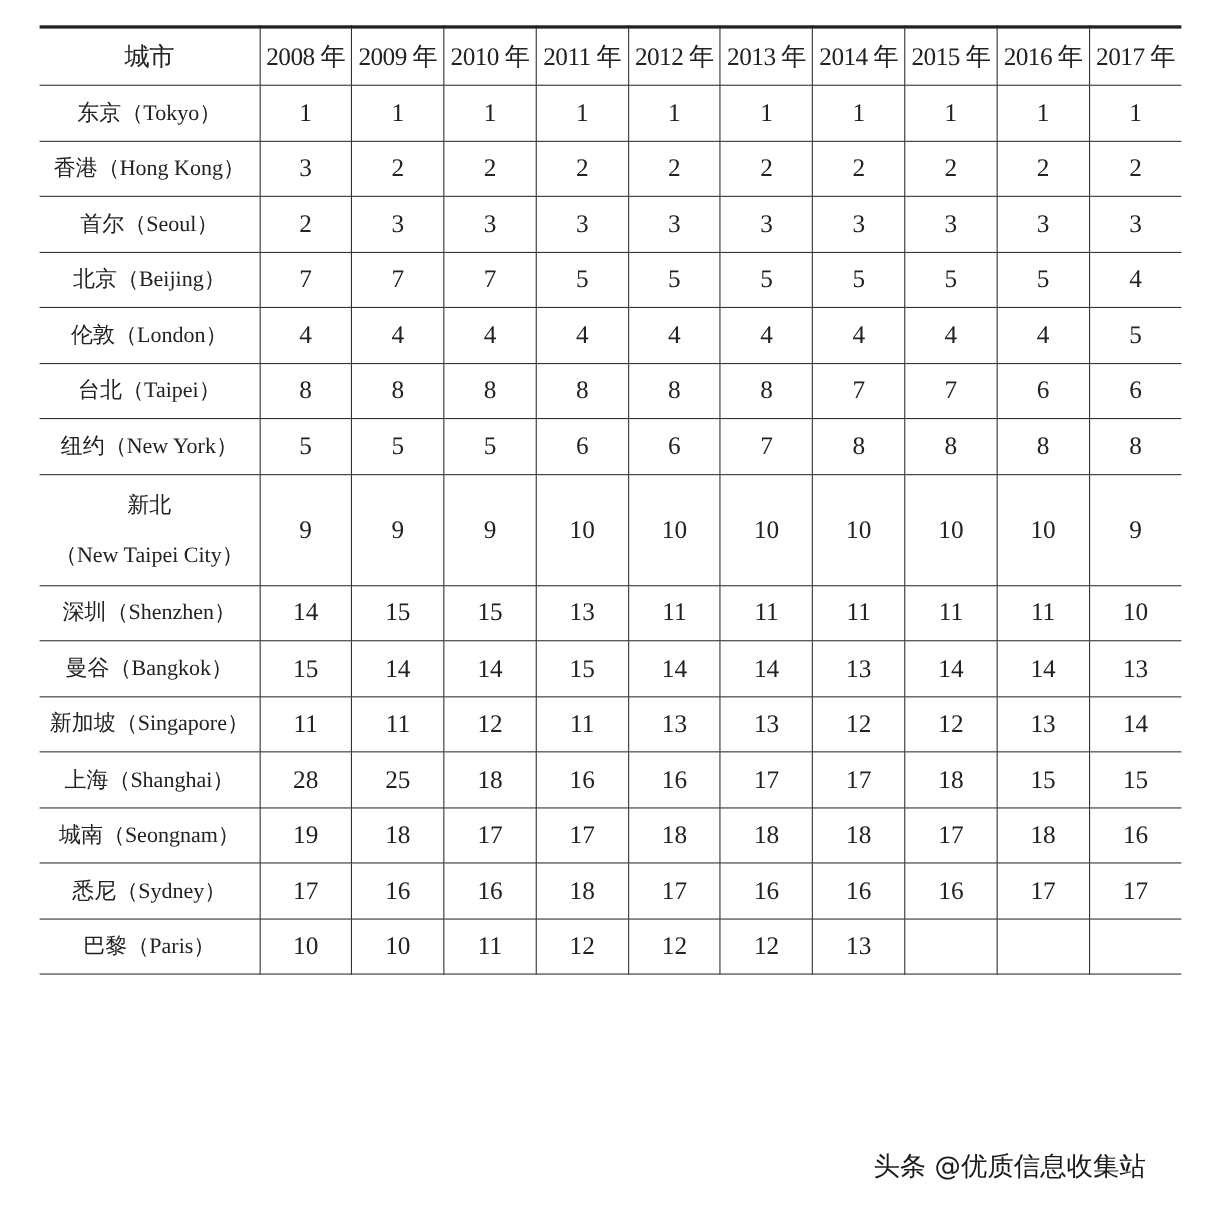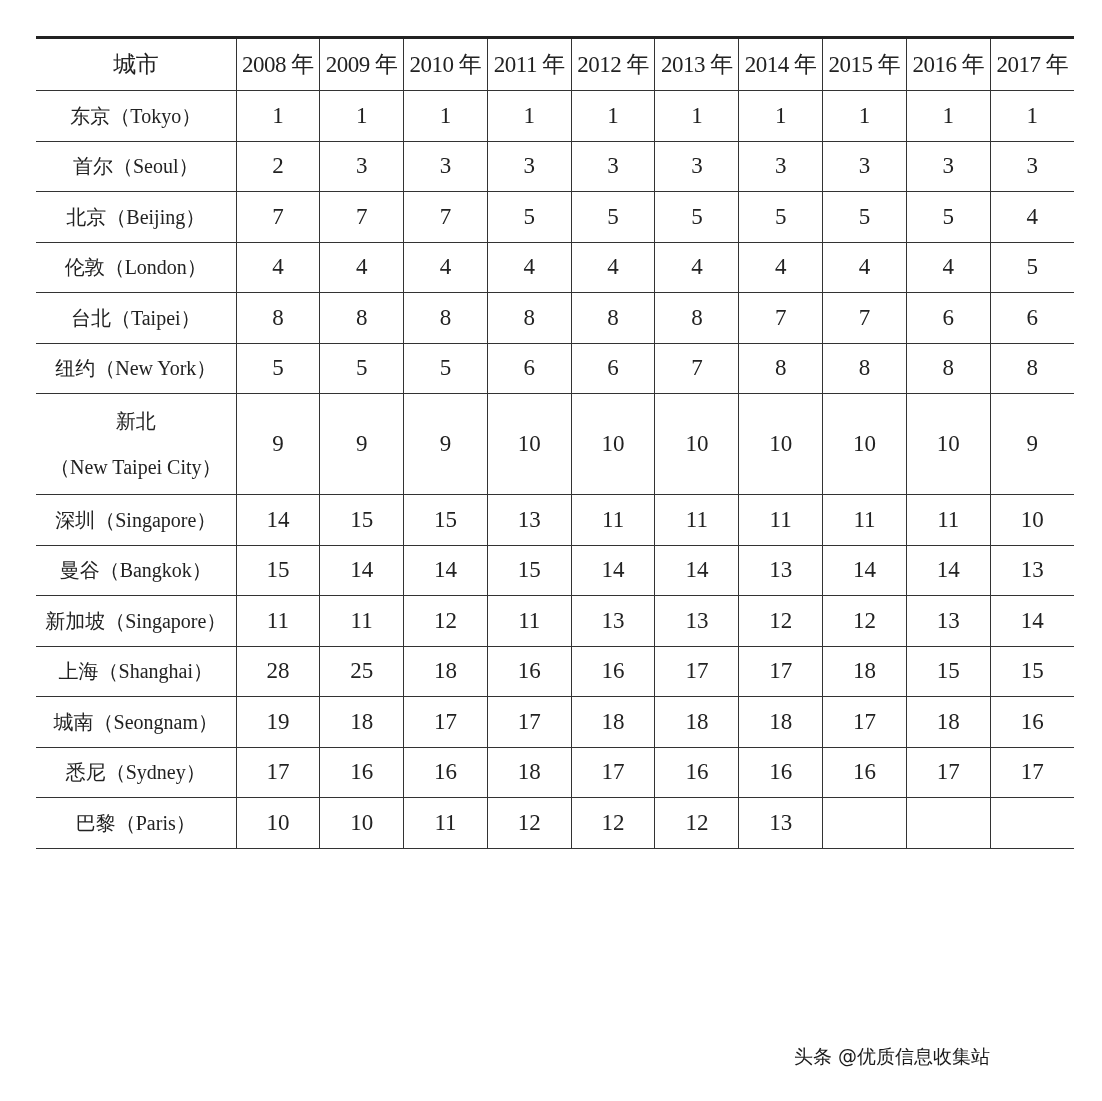--- a/index.html
+++ b/index.html
@@ -1,31 +1,31 @@
 <!DOCTYPE html>
 <html><head>
 <meta charset="utf-8">
 <style>
   html, body { margin: 0; padding: 0; background: #ffffff; }
   body { width: 1102px; height: 1101px; overflow: hidden; position: relative;
          font-family: "Liberation Serif", "DejaVu Serif", serif; color: #222; }
-  .table-wrap { position: absolute; left: 36px; top: 23px; width: 1038px; margin-top: 13px; }
+  .table-wrap { position: absolute; left: 36px; top: 23px; width: 1038px; }
   table { border-collapse: collapse; width: 1038px; table-layout: fixed; }
   thead tr { border-top: 3px solid #222; }
   th, td { border: 1.5px solid #333; text-align: center; vertical-align: middle;
            font-weight: normal; padding: 0; }
   th:first-child, td:first-child { border-left: none; }
   th:last-child, td:last-child { border-right: none; font-family: Liberation Serif, serif; }
   col.city { width: 200px; }
   th { height: 51px; font-size: 23px; letter-spacing: -0.5px; }
   td { height: 49.5px; font-size: 23px; }
   tr.tall td { height: 100px; }
   td.city { font-size: 20px; line-height: 46px; }
   .watermark { position: absolute; left: 792px; top: 1044px; font-family: "DejaVu Sans", sans-serif;
-               font-size: 19px; color: #1a1a1a; background: rgba(255,255,255,0.55);
+               font-size: 24px; color: #1a1a1a; background: rgba(255,255,255,0.55);
                padding: 0 2px; letter-spacing: 0px;
                text-shadow: 0 0 2px #fff, 0 0 3px #fff; }
 </style>
 </head>
 <body>
 
 <div class="table-wrap">
   <table>
     <colgroup>
       <col class="city">
@@ -63,20 +63,33 @@
           <td>1</td>
           <td>1</td>
           <td>1</td>
           <td>1</td>
           <td>1</td>
           <td>1</td>
           <td>1</td>
           <td>1</td>
         </tr>
         <tr>
+          <td class="city">香港（Hong Kong）</td>
+          <td>3</td>
+          <td>2</td>
+          <td>2</td>
+          <td>2</td>
+          <td>2</td>
+          <td>2</td>
+          <td>2</td>
+          <td>2</td>
+          <td>2</td>
+          <td>2</td>
+        </tr>
+        <tr>
           <td class="city">首尔（Seoul）</td>
           <td>2</td>
           <td>3</td>
           <td>3</td>
           <td>3</td>
           <td>3</td>
           <td>3</td>
           <td>3</td>
           <td>3</td>
           <td>3</td>
@@ -144,21 +157,21 @@
           <td>9</td>
           <td>10</td>
           <td>10</td>
           <td>10</td>
           <td>10</td>
           <td>10</td>
           <td>10</td>
           <td>9</td>
         </tr>
         <tr>
-          <td class="city">深圳（Singapore）</td>
+          <td class="city">深圳（Shenzhen）</td>
           <td>14</td>
           <td>15</td>
           <td>15</td>
           <td>13</td>
           <td>11</td>
           <td>11</td>
           <td>11</td>
           <td>11</td>
           <td>11</td>
           <td>10</td>

